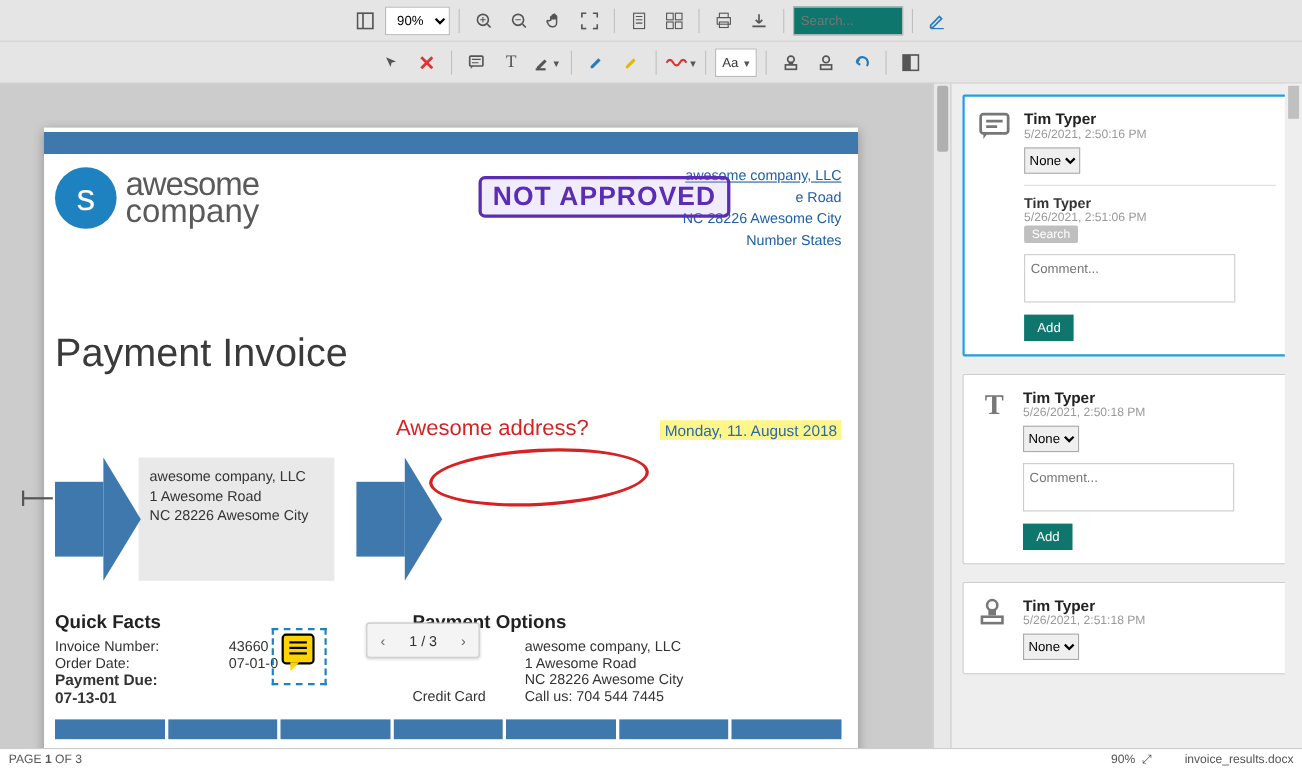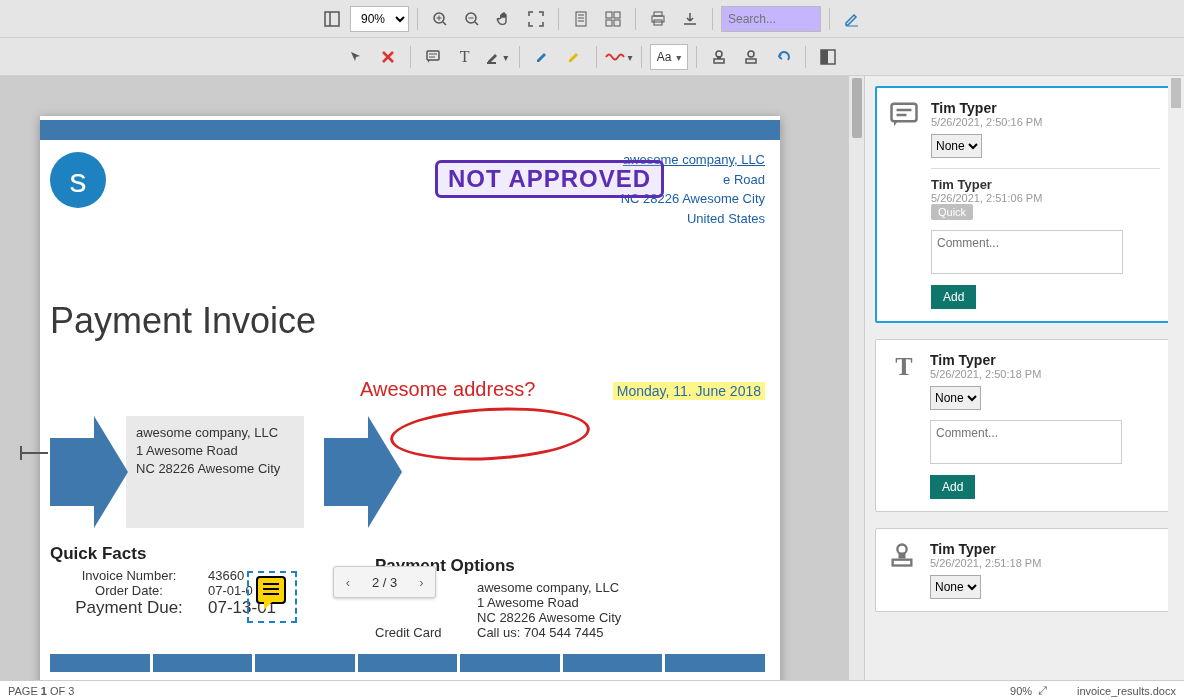--- a/index.html
+++ b/index.html
@@ -6,21 +6,21 @@
   html, body { margin:0; padding:0; font-family: "Segoe UI", Arial, sans-serif; font-size:13px; color:#333; }
   body { width:1184px; height:700px; overflow:hidden; background:#ccc; position:relative; }
 
   
   .toolbar { background:#e5e5e5; display:flex; align-items:center; justify-content:center; gap:4px; }
   .tb1 { height:38px; border-bottom:1px solid #d0d0d0; }
   .tb2 { height:38px; border-bottom:1px solid #d0d0d0; }
   .tb-btn { width:28px; height:28px; display:flex; align-items:center; justify-content:center; border-radius:3px; cursor:pointer; }
   .tb-sep { width:1px; height:22px; background:#c0c0c0; margin:0 4px; }
   .zoom-select { height:26px; border:1px solid #bbb; background:#fff; padding:0 6px; font-size:12px; }
-  .search-box { height:26px; width:100px; border:1px solid #bbb; background:#c4b5fd; padding:0 6px; font-size:12px; }
+  .search-box { height:26px; width:100px; border:1px solid #bbb; background:#0f766e; padding:0 6px; font-size:12px; }
   .tb-dropdown-box { height:26px; border:1px solid #bbb; background:#fff; padding:0 6px; display:flex; align-items:center; gap:5px; font-size:12px; cursor:pointer;}
   .chev::after{content:"▾"; font-size:10px; color:#555;}
   svg { display:block; }
 
   
   .work { position:absolute; top:76px; left:0; right:0; bottom:20px; display:flex; background:#ccc; }
   .doc-area { flex:1; position:relative; overflow:hidden;}
   .comment-panel { width:320px; background:#eee; border-left:1px solid #ccc; overflow-y:auto; padding:10px; position:relative;}
   .vscroll { width:16px; background:#e8e8e8; border-left:1px solid #ccc;}
   .vscroll .thumb { width:10px; margin:2px auto; height:60px; background:#b0b0b0; border-radius:2px;}
@@ -45,25 +45,25 @@
   .correct{ position:absolute; top:262px; left:320px; color:#d62222; font-size:20px;}
 
   .blocks{ position:absolute; top:300px; left:10px; display:flex; gap:0;}
   .arrow{ width:76px; height:112px; position:relative;}
   .arrow .body{ position:absolute; left:0; top:22px; width:44px; height:68px; background:#3e78ad;}
   .arrow .head{ position:absolute; left:44px; top:0; width:0; height:0; border-top:56px solid transparent; border-bottom:56px solid transparent; border-left:34px solid #3e78ad;}
   .box{ width:178px; height:112px; background:#e9e9e9; padding:8px 10px; font-size:13px; line-height:1.4; color:#333;}
   .spacer{ width:20px;}
   .circle-anno{ position:absolute; top:292px; left:350px; width:200px; height:52px; border:3px solid #d62222; border-radius:50%; transform:rotate(-3deg);}
 
-  .quick{ position:absolute; top:428px; left:10px; font-size:13px;}
+  .quick{ position:absolute; top:440px; left:10px; font-size:13px;}
   .quick h3,.payopt h3{ font-size:17px; font-weight:600; margin:0 0 4px 0; color:#222;}
-  .quick-row{display:flex;text-align:center;}
+  .quick-row{display:flex;}
   .quick-row .ql{width:158px;}
-  .quick .due{font-weight:400; font-size:17px;}
+  .quick .due{font-weight:700; font-size:14px;flex-direction:column;}
   .payopt{ position:absolute; top:440px; left:335px; font-size:13px;}
   .payopt-row{display:flex;}
   .payopt-row .pl{width:102px;}
 
   .sel-box{ position:absolute; border:2px dashed #1f82c0; }
   .sel-box.sb1{ top:455px; left:207px; width:50px; height:52px;}
   .note-icon{ position:absolute; top:460px; left:216px; width:30px; height:28px; background:#ffd400; border:2px solid #000; border-radius:4px;}
   .note-icon::before{content:""; position:absolute; left:5px; top:5px; right:5px; height:2px; background:#000; box-shadow:0 5px 0 #000, 0 10px 0 #000;}
   .note-icon::after{content:""; position:absolute; left:6px; bottom:-8px; width:0;height:0; border-top:8px solid #ffd400; border-right:8px solid transparent;}
   .note-icon .t::after{content:""; position:absolute; left:5px; bottom:-9px; width:0;height:0; border-top:9px solid #000; border-right:9px solid transparent; z-index:-1;}
@@ -264,33 +264,37 @@
 </div>
 
 <div class="work">
   <div class="doc-area">
     <div class="page">
       <div class="page-band"></div>
       <div class="side-mark"></div>
 
       <div class="logo">
         <div class="logo-circle">s</div>
+        <div class="logo-text">
+          <div>awesome</div>
+          <div class="l2">company</div>
+        </div>
       </div>
 
       <div class="addr-right">
         <div style="text-decoration:underline;">awesome company, LLC</div>
         <div>e Road</div>
         <div>NC 28226 Awesome City</div>
-        <div>United States</div>
+        <div>Number States</div>
       </div>
 
       <div class="stamp">NOT APPROVED</div>
 
       <div class="h1">Payment Invoice</div>
-      <div class="date-hilite">Monday, 11. June 2018</div>
+      <div class="date-hilite">Monday, 11. August 2018</div>
       <div class="correct">Awesome address?</div>
       <div class="circle-anno"></div>
 
       <div class="blocks">
         <div class="arrow">
             <div class="body"></div>
             <div class="head"></div>
           </div>
         <div class="box">
           <div>awesome company, LLC</div>
@@ -349,21 +353,21 @@
           <div></div>
           <div></div>
           <div></div>
           <div></div>
           <div></div>
       </div>
     </div>
 
     <div class="page-nav">
       <div class="pn-btn">‹</div>
-      <div class="pn-txt">2 / 3</div>
+      <div class="pn-txt">1 / 3</div>
       <div class="pn-btn">›</div>
     </div>
   </div>
 
   <div class="vscroll">
       <div class="thumb"></div>
     </div>
 
   <div class="comment-panel">
 
@@ -380,21 +384,21 @@
         <div class="card-meta">
           <div class="name">Tim Typer</div>
           <div class="time">5/26/2021, 2:50:16 PM</div>
           <select class="card-select"><option>None</option></select>
         </div>
       </div>
       <hr>
       <div class="sub">
         <div class="name" style="font-weight:700;">Tim Typer</div>
         <div class="time" style="font-size:11px;color:#999;">5/26/2021, 2:51:06 PM</div>
-        <span class="card-del">Quick</span>
+        <span class="card-del">Search</span>
         <div style="margin-top:10px;"><textarea placeholder="Comment..." style=""></textarea></div>
         <button class="add">Add</button>
       </div>
     </div>
 
     <div class="card">
       <div class="card-head">
         <div class="card-icon" style="font-family:serif;font-size:26px;font-weight:700;text-align:center;">T</div>
         <div class="card-meta">
           <div class="name">Tim Typer</div>

